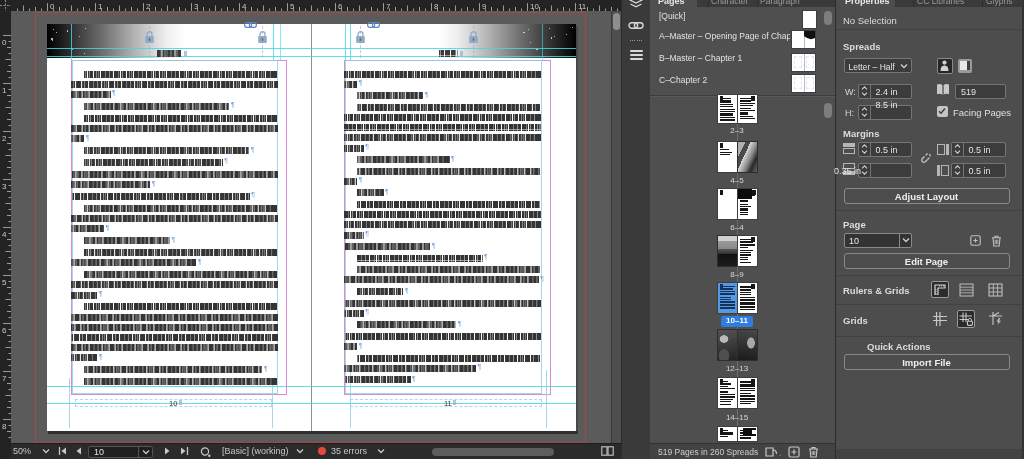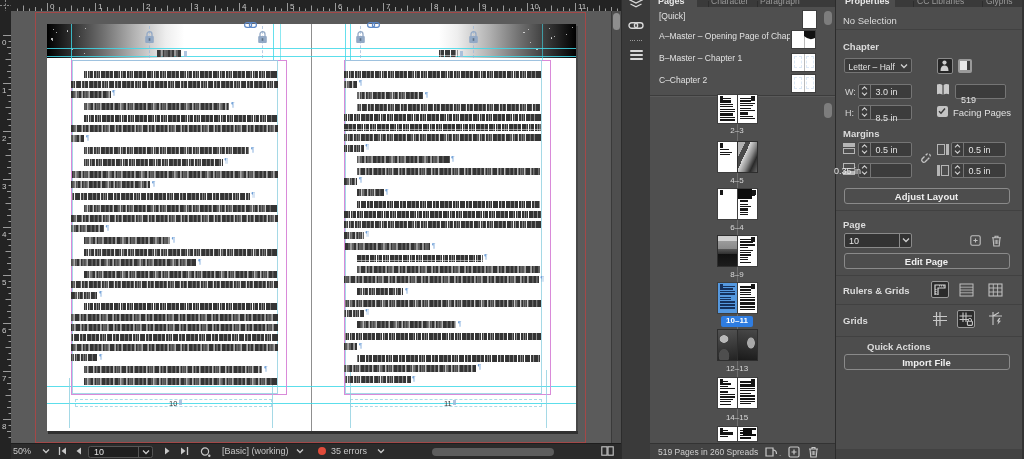--- a/index.html
+++ b/index.html
@@ -571,57 +571,57 @@
     <div style="position:absolute;left:835px;top:0;width:1px;height:459px;background:#2c2c2c"></div>
     <div style="position:absolute;left:836px;top:0;width:188px;height:7px;background:#3a3a3a"></div>
     <div style="position:absolute;left:836px;top:0;width:59px;height:7px;background:#4d4d4d"></div>
     <span style="position:absolute;left:845px;top:-4px;font:bold 9px 'Liberation Sans',sans-serif;color:#e8e8e8">Properties</span>
     <span style="position:absolute;left:917px;top:-4px;font:8.5px 'Liberation Sans',sans-serif;color:#9a9a9a">CC Libraries</span>
     <span style="position:absolute;left:986px;top:-4px;font:8.5px 'Liberation Sans',sans-serif;color:#9a9a9a">Glyphs</span>
     <div style="position:absolute;left:913px;top:1px;width:1px;height:6px;background:#2d2d2d"></div>
     <div style="position:absolute;left:982px;top:1px;width:1px;height:6px;background:#2d2d2d"></div>
     <span style="position:absolute;left:843px;top:15px;font:9.5px 'Liberation Sans',sans-serif;color:#dcdcdc;white-space:nowrap">No Selection</span>
     <div style="position:absolute;left:836px;top:29px;width:188px;height:1px;background:#414141"></div>
-    <span style="position:absolute;left:843px;top:41px;font:bold 9.5px 'Liberation Sans',sans-serif;color:#dcdcdc;white-space:nowrap">Chapter</span>
+    <span style="position:absolute;left:843px;top:41px;font:bold 9.5px 'Liberation Sans',sans-serif;color:#dcdcdc;white-space:nowrap">Spreads</span>
     <div style="position:absolute;left:843.5px;top:58px;width:68px;height:15px;background:#3c3c3c;border:1px solid #757575;border-radius:2px"></div>
     <span style="position:absolute;left:848.5px;top:61.5px;font:8.5px 'Liberation Sans',sans-serif;color:#e4e4e4;white-space:nowrap">Letter – Half</span>
     <svg style="position:absolute;left:900px;top:62.5px" width="8" height="6" viewBox="0 0 8 6">
       <path d="M1 1.5 L4 4.5 L7 1.5" fill="none" stroke="#d0d0d0" stroke-width="1.3"></path>
     </svg>
     <div style="position:absolute;left:936.5px;top:57.5px;width:16px;height:16px;background:#262626;border:1px solid #8a8a8a;border-radius:2px"></div>
     <svg style="position:absolute;left:940px;top:60px" width="9" height="11" viewBox="0 0 9 11">
       <circle cx="4.5" cy="2.6" r="2.1" fill="#cfcfcf"></circle>
       <path d="M0.5 11 C0.5 7.4 2 5.6 4.5 5.6 C7 5.6 8.5 7.4 8.5 11 Z" fill="#cfcfcf"></path>
     </svg>
     <div style="position:absolute;left:957.5px;top:58.5px;width:14.5px;height:14px;background:#9a9a9a;border-radius:2px"></div>
     <div style="position:absolute;left:959.5px;top:61px;width:7px;height:9px;background:#e8e8e8"></div>
     <div style="position:absolute;left:967px;top:61px;width:3px;height:9px;background:#3e3e3e"></div>
     <span style="position:absolute;left:845px;top:86.5px;font:9px 'Liberation Sans',sans-serif;color:#d6d6d6;white-space:nowrap">W:</span>
     <div style="position:absolute;left:857.5px;top:83.5px;width:54px;height:15px;background:#3c3c3c;border:1px solid #757575;border-radius:2px"></div>
     <div style="position:absolute;left:870.0px;top:83.5px;width:1px;height:15px;background:#757575"></div>
     <svg style="position:absolute;left:860.5px;top:86.0px" width="7" height="10" viewBox="0 0 7 10">
       <path d="M1 3.4 L3.5 0.9 L6 3.4" fill="none" stroke="#cfcfcf" stroke-width="1.1"></path>
       <path d="M1 6.6 L3.5 9.1 L6 6.6" fill="none" stroke="#cfcfcf" stroke-width="1.1"></path>
     </svg>
-    <span style="position:absolute;left:875.5px;top:87.0px;font:9px 'Liberation Sans',sans-serif;color:#e4e4e4;white-space:nowrap">3.0 in</span>
+    <span style="position:absolute;left:875.5px;top:87.0px;font:9px 'Liberation Sans',sans-serif;color:#e4e4e4;white-space:nowrap">2.4 in</span>
     <span style="position:absolute;left:845px;top:107.5px;font:9px 'Liberation Sans',sans-serif;color:#d6d6d6;white-space:nowrap">H:</span>
     <div style="position:absolute;left:857.5px;top:104.5px;width:54px;height:15px;background:#3c3c3c;border:1px solid #757575;border-radius:2px"></div>
     <div style="position:absolute;left:870.0px;top:104.5px;width:1px;height:15px;background:#757575"></div>
     <svg style="position:absolute;left:860.5px;top:107.0px" width="7" height="10" viewBox="0 0 7 10">
       <path d="M1 3.4 L3.5 0.9 L6 3.4" fill="none" stroke="#cfcfcf" stroke-width="1.1"></path>
       <path d="M1 6.6 L3.5 9.1 L6 6.6" fill="none" stroke="#cfcfcf" stroke-width="1.1"></path>
     </svg>
-    <span style="position:absolute;left:875.5px;top:113px;font:9px 'Liberation Sans',sans-serif;color:#e4e4e4;white-space:nowrap">8.5 in</span>
+    <span style="position:absolute;left:875.5px;top:100px;font:9px 'Liberation Sans',sans-serif;color:#e4e4e4;white-space:nowrap">8.5 in</span>
     <svg style="position:absolute;left:936px;top:82.5px" width="14" height="13" viewBox="0 0 14 13">
       <path d="M6.6 2.2 C5 0.8 2.6 0.8 1 1.6 V11.2 C2.6 10.4 5 10.4 6.6 11.8 Z" fill="#c9c9c9"></path>
       <path d="M7.4 2.2 C9 0.8 11.4 0.8 13 1.6 V11.2 C11.4 10.4 9 10.4 7.4 11.8 Z" fill="#c9c9c9"></path>
       <rect x="6.7" y="1" width="0.7" height="12" fill="#4d4d4d"></rect>
     </svg>
     <div style="position:absolute;left:954.5px;top:83.5px;width:51px;height:15px;background:#3c3c3c;border:1px solid #757575;border-radius:2px"></div>
-    <span style="position:absolute;left:961px;top:95px;font:9px 'Liberation Sans',sans-serif;color:#e4e4e4;white-space:nowrap">519</span>
+    <span style="position:absolute;left:961px;top:87px;font:9px 'Liberation Sans',sans-serif;color:#e4e4e4;white-space:nowrap">519</span>
     <div style="position:absolute;left:936.5px;top:105.5px;width:11px;height:11px;background:#c4c4c4;border-radius:2px"></div>
     <svg style="position:absolute;left:938px;top:107px" width="8" height="8" viewBox="0 0 8 8">
       <path d="M1 4.2 L3 6.2 L7 1.5" fill="none" stroke="#3a3a3a" stroke-width="1.4"></path>
     </svg>
     <span style="position:absolute;left:953px;top:107px;font:9.5px 'Liberation Sans',sans-serif;color:#e0e0e0;white-space:nowrap">Facing Pages</span>
     <span style="position:absolute;left:843px;top:128px;font:bold 9.5px 'Liberation Sans',sans-serif;color:#dcdcdc;white-space:nowrap">Margins</span>
     <div style="position:absolute;left:843px;top:142.5px;width:12px;height:4px;background:#b5b5b5"></div>
     <div style="position:absolute;left:843px;top:148.0px;width:12px;height:6px;border:1.3px solid #b5b5b5"></div>
     <div style="position:absolute;left:857.5px;top:141.5px;width:54px;height:15px;background:#3c3c3c;border:1px solid #757575;border-radius:2px"></div>
     <div style="position:absolute;left:870.0px;top:141.5px;width:1px;height:15px;background:#757575"></div>

